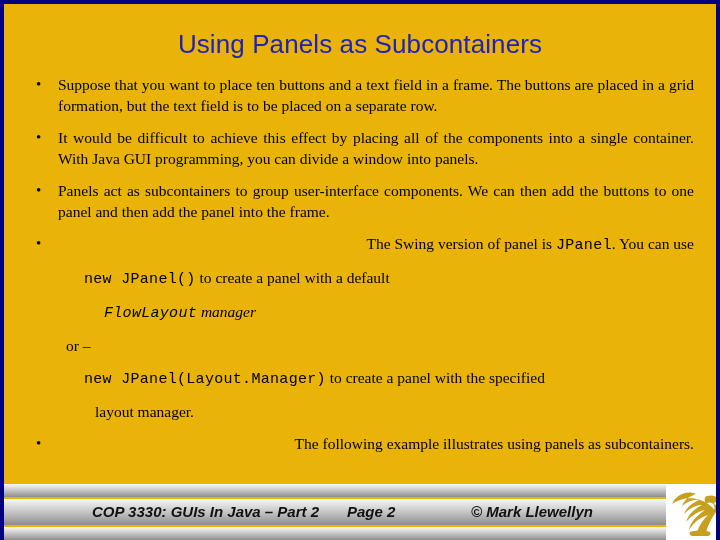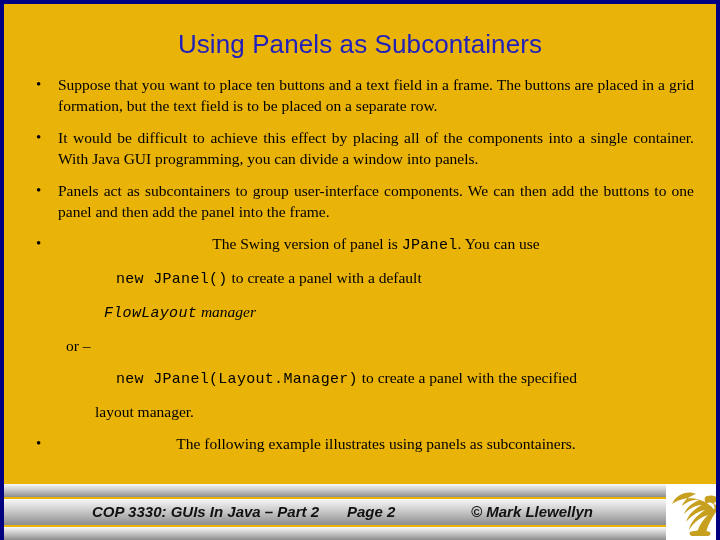--- a/index.html
+++ b/index.html
@@ -60,35 +60,35 @@
     line-height: 21px;
     color: #000000;
   }
   .btext {
     font-size: 15.5px;
     line-height: 21px;
     color: #000000;
     text-align: justify;
     text-justify: inter-word;
   }
-  .btext.nojust { text-align: center; }
+  .btext.nojust { text-align: right; }
 
   .code {
     font-family: "Liberation Mono", "DejaVu Sans Mono", monospace;
     font-size: 15px;
     letter-spacing: 0.3px;
   }
 
   .sub-line {
     font-size: 15.5px;
     line-height: 21px;
     color: #000000;
     margin-bottom: 11px;
   }
-  .ind-a { padding-left: 80px; margin-left: 32px; }
+  .ind-a { padding-left: 80px; }
   .ind-b { padding-left: 62px; }
   .ind-c { padding-left: 100px; font-style: italic; }
   .ind-d { padding-left: 84px; margin-left: 7px; }
 
   
   .footer {
     position: absolute;
     left: 0;
     bottom: 0;
     width: 720px;

